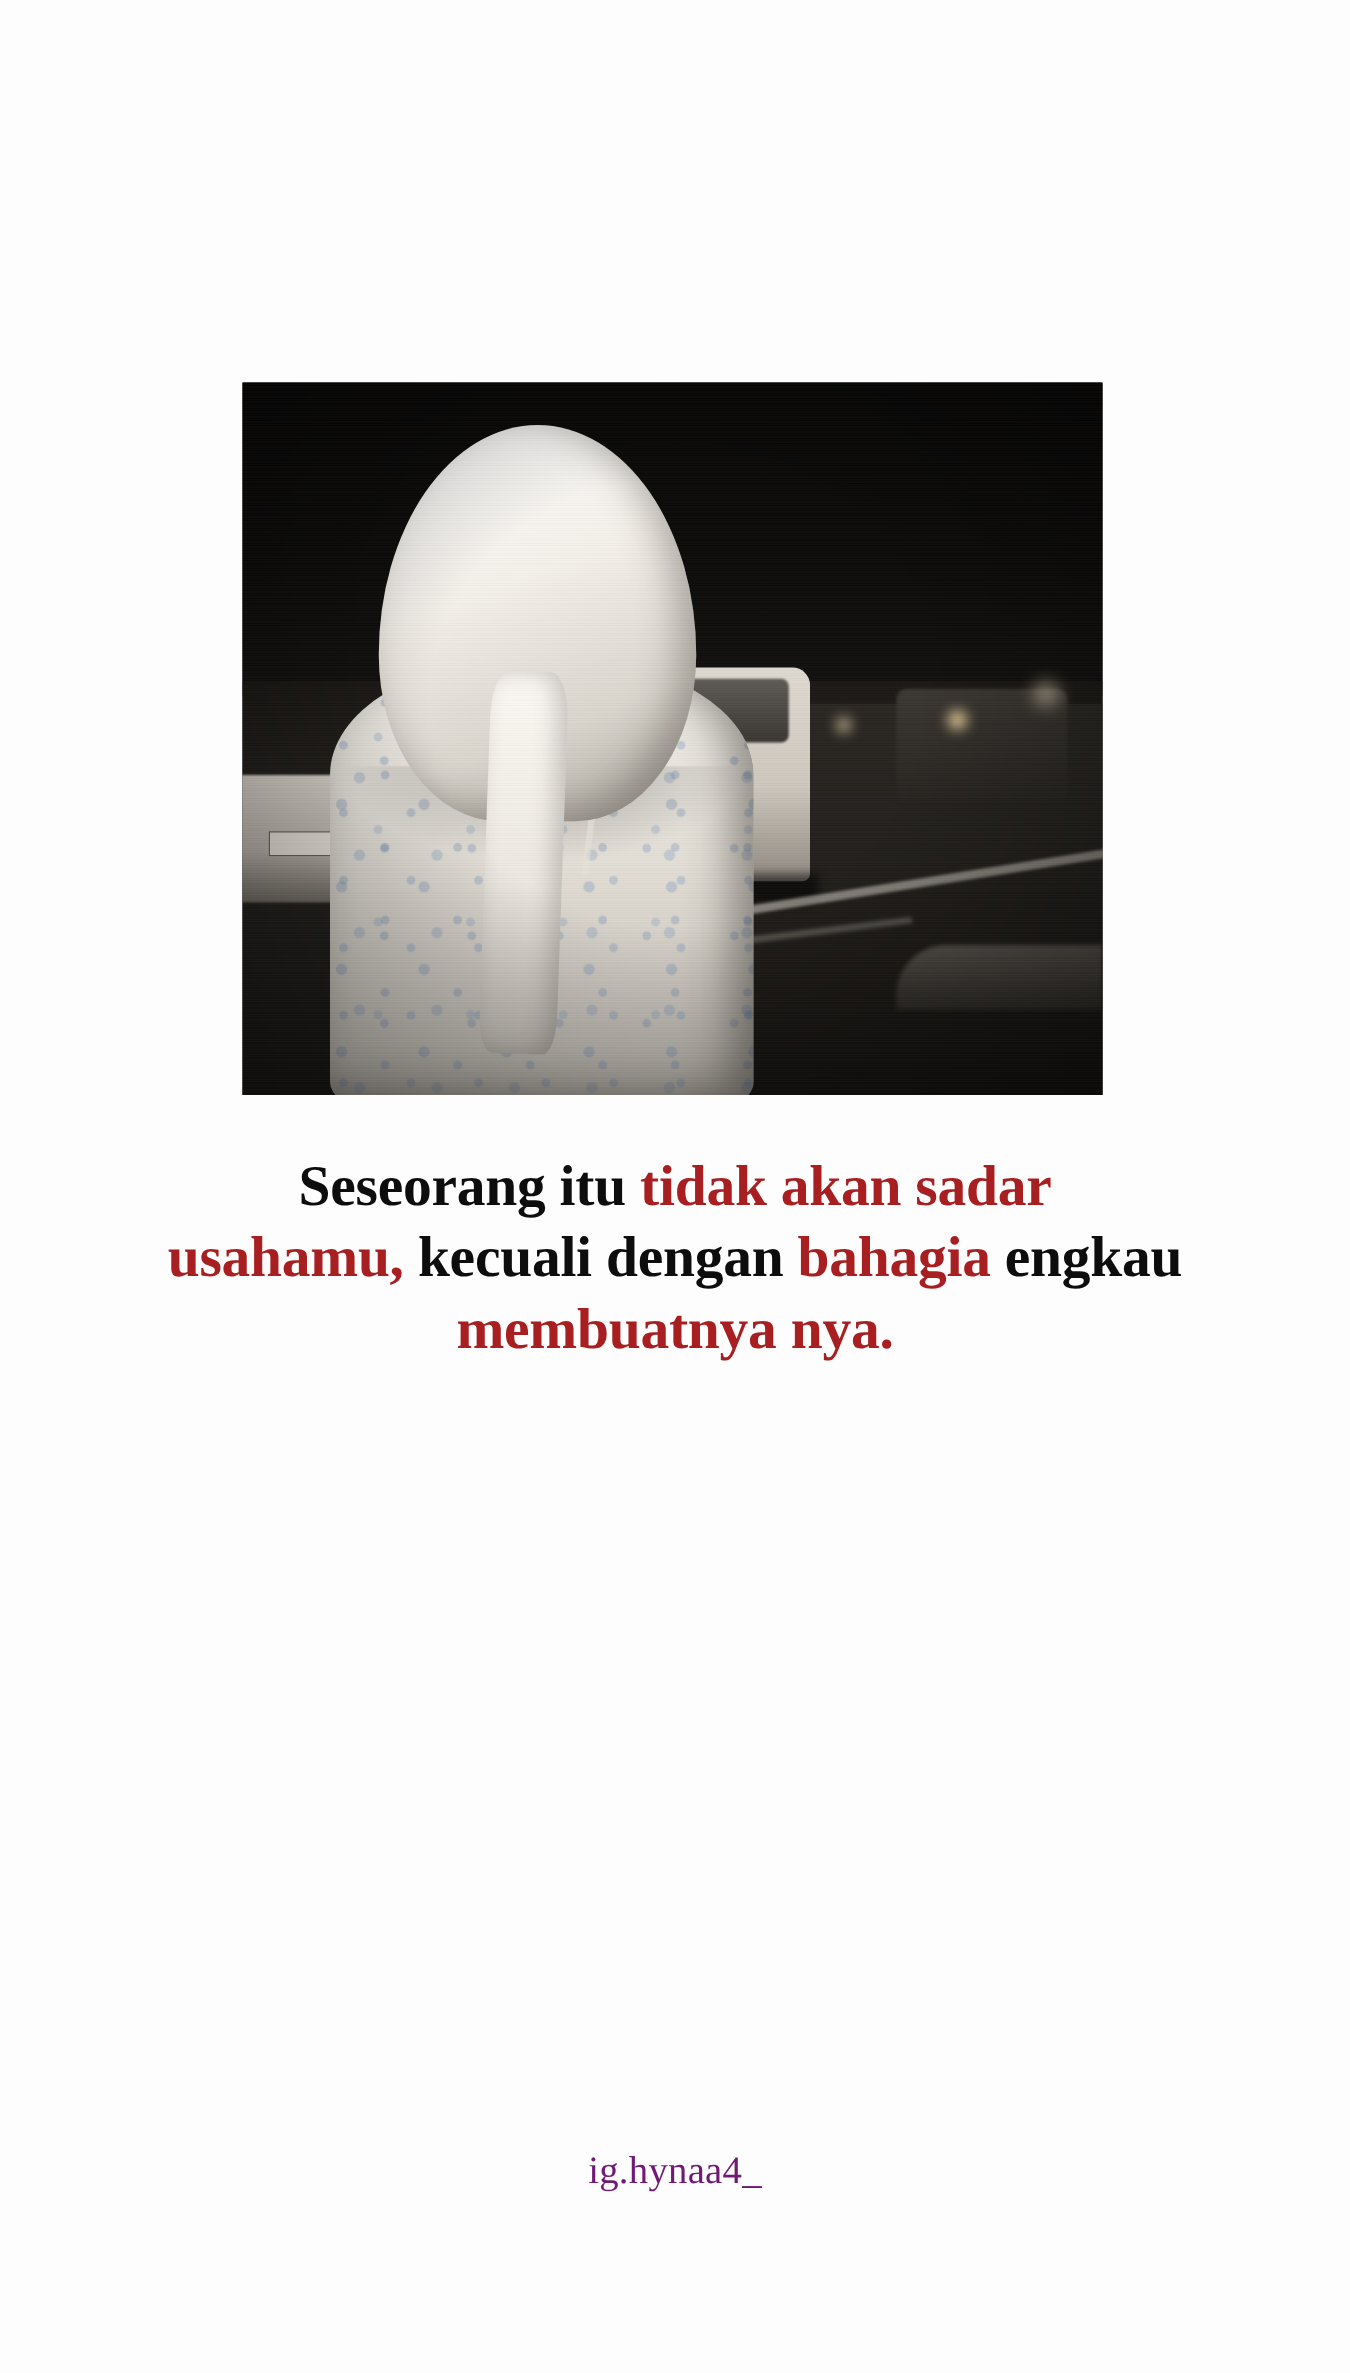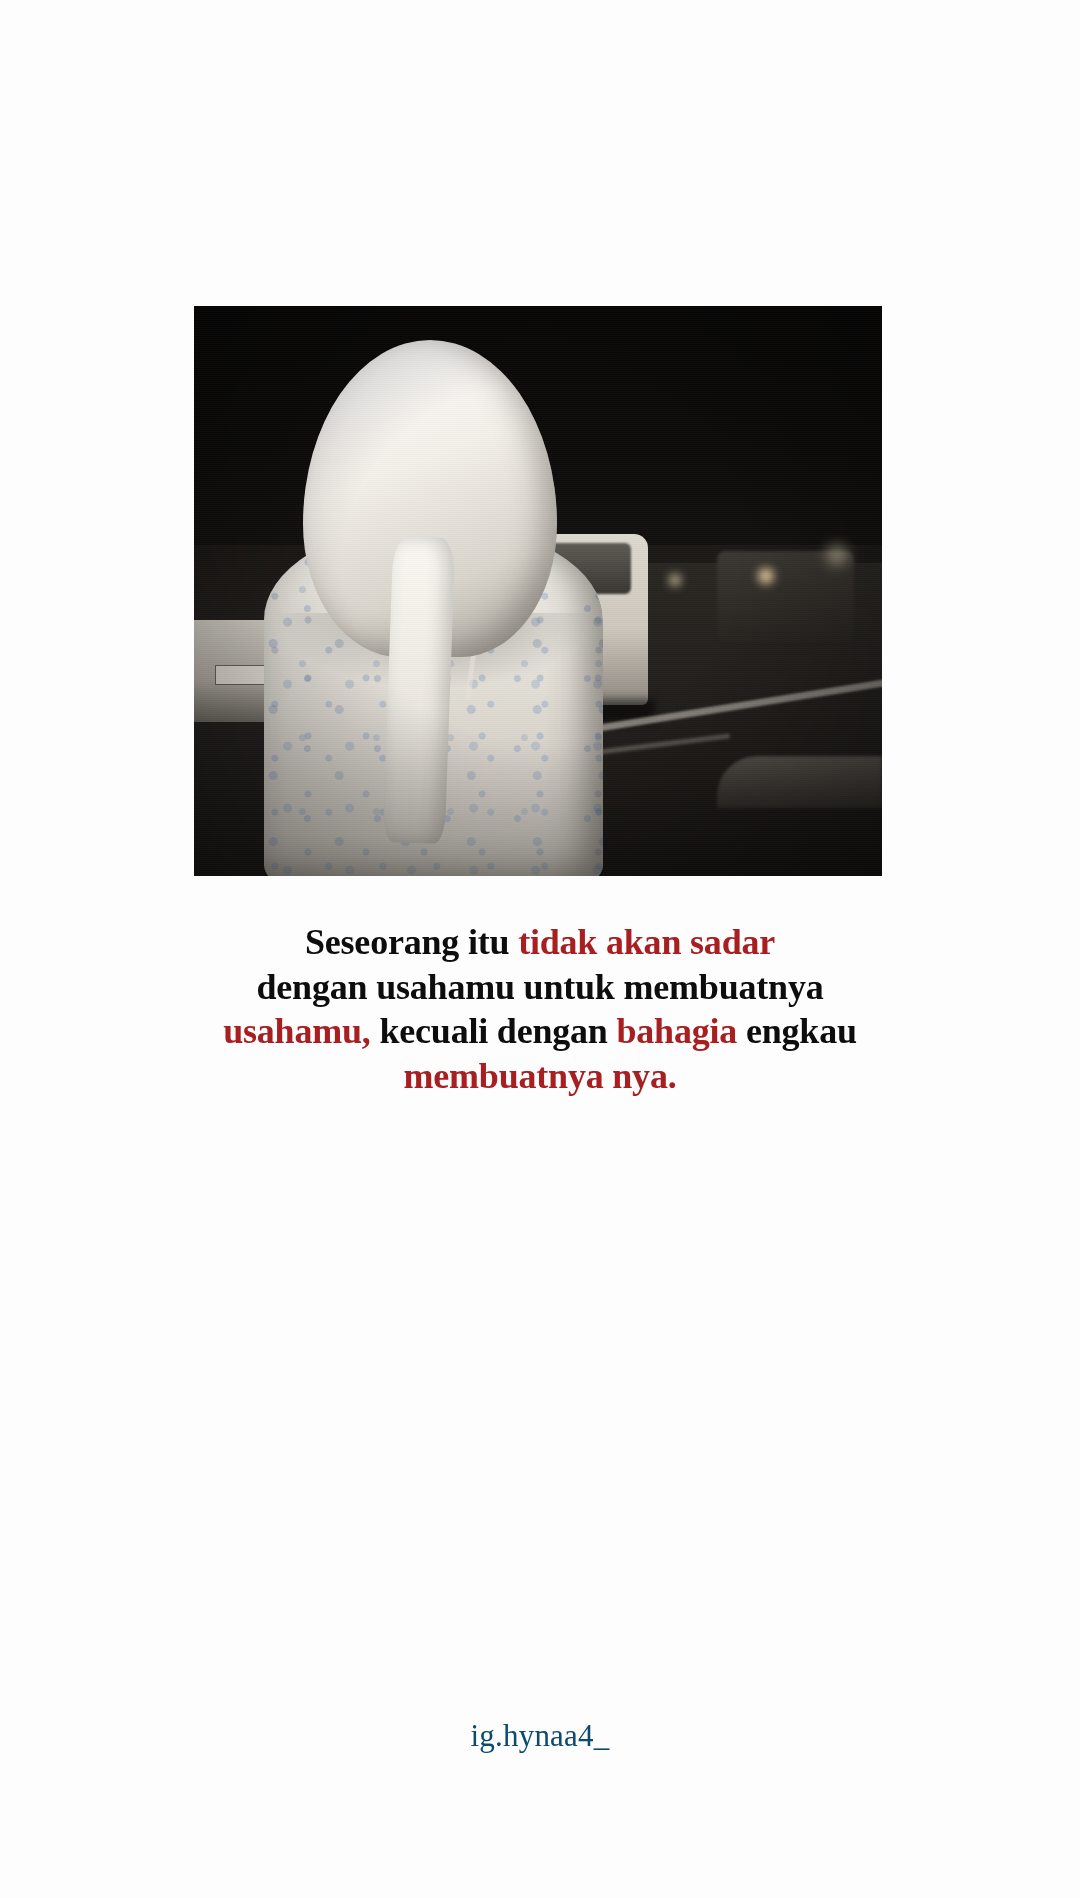--- a/index.html
+++ b/index.html
@@ -264,21 +264,21 @@
   }
 
   
   .quote {
     position: absolute;
     left: 90px;
     top: 920px;
     width: 900px;
     text-align: center;
     font-family: "Liberation Serif", serif;
-    font-size: 36px;
+    font-size: 46px;
     line-height: 1.24;
     color: #0d0d0d;
     font-weight: 700;
     letter-spacing: -0.2px;
   }
   .quote .hl {
     color: #a81f21;
   }
   .quote .ln {
     display: block;
@@ -286,21 +286,21 @@
 
   
   .handle {
     position: absolute;
     left: 0;
     top: 1718px;
     width: 1080px;
     text-align: center;
     font-family: "Liberation Serif", serif;
     font-size: 31px;
-    color: #0c4a6e;
+    color: #701a75;
     letter-spacing: 0.2px;
   }
 </style>
 </head>
 <body>
 
 <div class="card">
 
   <div class="photo-wrap">
     <div class="photo">
@@ -328,20 +328,19 @@
         <div class="hijab-tail"></div>
       </div>
 
       <div class="vignette"></div>
       <div class="grain"></div>
     </div>
   </div>
 
   <div class="quote">
     <span class="ln"><span>Seseorang itu </span><span class="hl">tidak akan sadar</span></span>
-    <span class="ln"><span>dengan usahamu untuk membuatnya</span></span>
     <span class="ln"><span class="hl">usahamu,</span><span> kecuali dengan </span><span class="hl">bahagia</span><span> engkau</span></span>
     <span class="ln"><span class="hl">membuatnya nya.</span></span>
   </div>
 
   <div class="handle">ig.hynaa4_</div>
 
 </div>
 
 </body></html>

